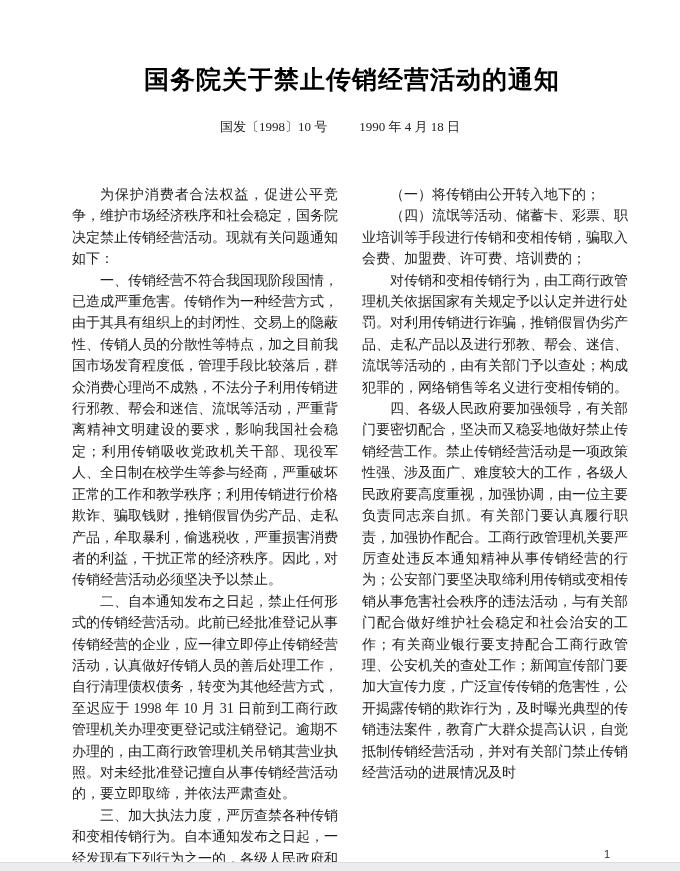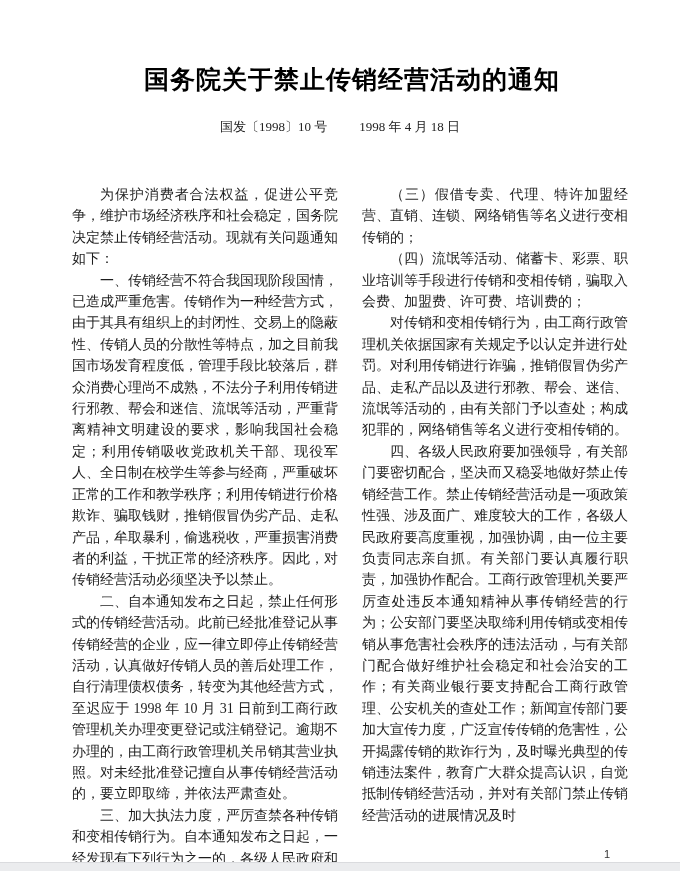--- a/index.html
+++ b/index.html
@@ -66,34 +66,34 @@
 </style>
 </head>
 <body>
 
 <div class="page">
 
   <h1 class="doc-title">国务院关于禁止传销经营活动的通知</h1>
 
   <div class="doc-subline">
     <span>国发〔1998〕10 号</span>
-    <span>1998 年 4 月 18 日</span>
+    <span>1990 年 4 月 18 日</span>
   </div>
 
   <div class="columns">
 
     <div class="col">
       <p>为保护消费者合法权益，促进公平竞争，维护市场经济秩序和社会稳定，国务院决定禁止传销经营活动。现就有关问题通知如下：</p>
       <p>一、传销经营不符合我国现阶段国情，已造成严重危害。传销作为一种经营方式，由于其具有组织上的封闭性、交易上的隐蔽性、传销人员的分散性等特点，加之目前我国市场发育程度低，管理手段比较落后，群众消费心理尚不成熟，不法分子利用传销进行邪教、帮会和迷信、流氓等活动，严重背离精神文明建设的要求，影响我国社会稳定；利用传销吸收党政机关干部、现役军人、全日制在校学生等参与经商，严重破坏正常的工作和教学秩序；利用传销进行价格欺诈、骗取钱财，推销假冒伪劣产品、走私产品，牟取暴利，偷逃税收，严重损害消费者的利益，干扰正常的经济秩序。因此，对传销经营活动必须坚决予以禁止。</p>
       <p>二、自本通知发布之日起，禁止任何形式的传销经营活动。此前已经批准登记从事传销经营的企业，应一律立即停止传销经营活动，认真做好传销人员的善后处理工作，自行清理债权债务，转变为其他经营方式，至迟应于 1998 年 10 月 31 日前到工商行政管理机关办理变更登记或注销登记。逾期不办理的，由工商行政管理机关吊销其营业执照。对未经批准登记擅自从事传销经营活动的，要立即取缔，并依法严肃查处。</p>
       <p>三、加大执法力度，严厉查禁各种传销和变相传销行为。自本通知发布之日起，一经发现有下列行为之一的，各级人民政府和工商行政管理、公安等有关部门，要采取有力措施，坚决取缔，严肃处理：</p>
     </div>
 
     <div class="col">
-      <p>（三）假借专卖、代理、特许加盟经营、直销、连锁、网络销售等名义进行变相传销的；</p>
+      <p>（一）将传销由公开转入地下的；</p>
       <p>（四）流氓等活动、储蓄卡、彩票、职业培训等手段进行传销和变相传销，骗取入会费、加盟费、许可费、培训费的；</p>
       <p>对传销和变相传销行为，由工商行政管理机关依据国家有关规定予以认定并进行处罚。对利用传销进行诈骗，推销假冒伪劣产品、走私产品以及进行邪教、帮会、迷信、流氓等活动的，由有关部门予以查处；构成犯罪的，网络销售等名义进行变相传销的。</p>
       <p>四、各级人民政府要加强领导，有关部门要密切配合，坚决而又稳妥地做好禁止传销经营工作。禁止传销经营活动是一项政策性强、涉及面广、难度较大的工作，各级人民政府要高度重视，加强协调，由一位主要负责同志亲自抓。有关部门要认真履行职责，加强协作配合。工商行政管理机关要严厉查处违反本通知精神从事传销经营的行为；公安部门要坚决取缔利用传销或变相传销从事危害社会秩序的违法活动，与有关部门配合做好维护社会稳定和社会治安的工作；有关商业银行要支持配合工商行政管理、公安机关的查处工作；新闻宣传部门要加大宣传力度，广泛宣传传销的危害性，公开揭露传销的欺诈行为，及时曝光典型的传销违法案件，教育广大群众提高认识，自觉抵制传销经营活动，并对有关部门禁止传销经营活动的进展情况及时</p>
     </div>
 
   </div>
 
   <div class="page-number">1</div>
 
   <div class="scan-band"></div>

